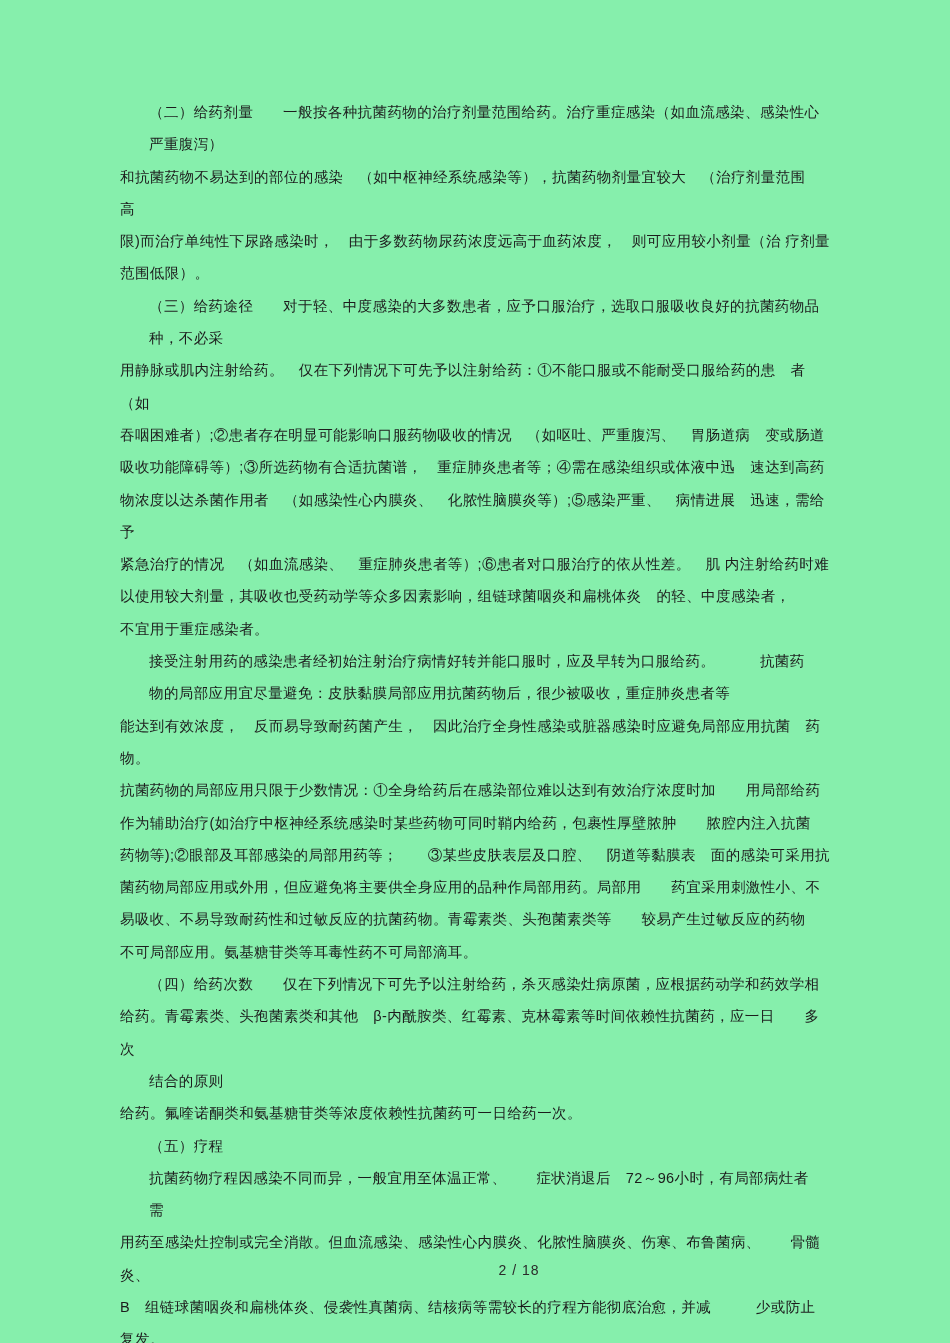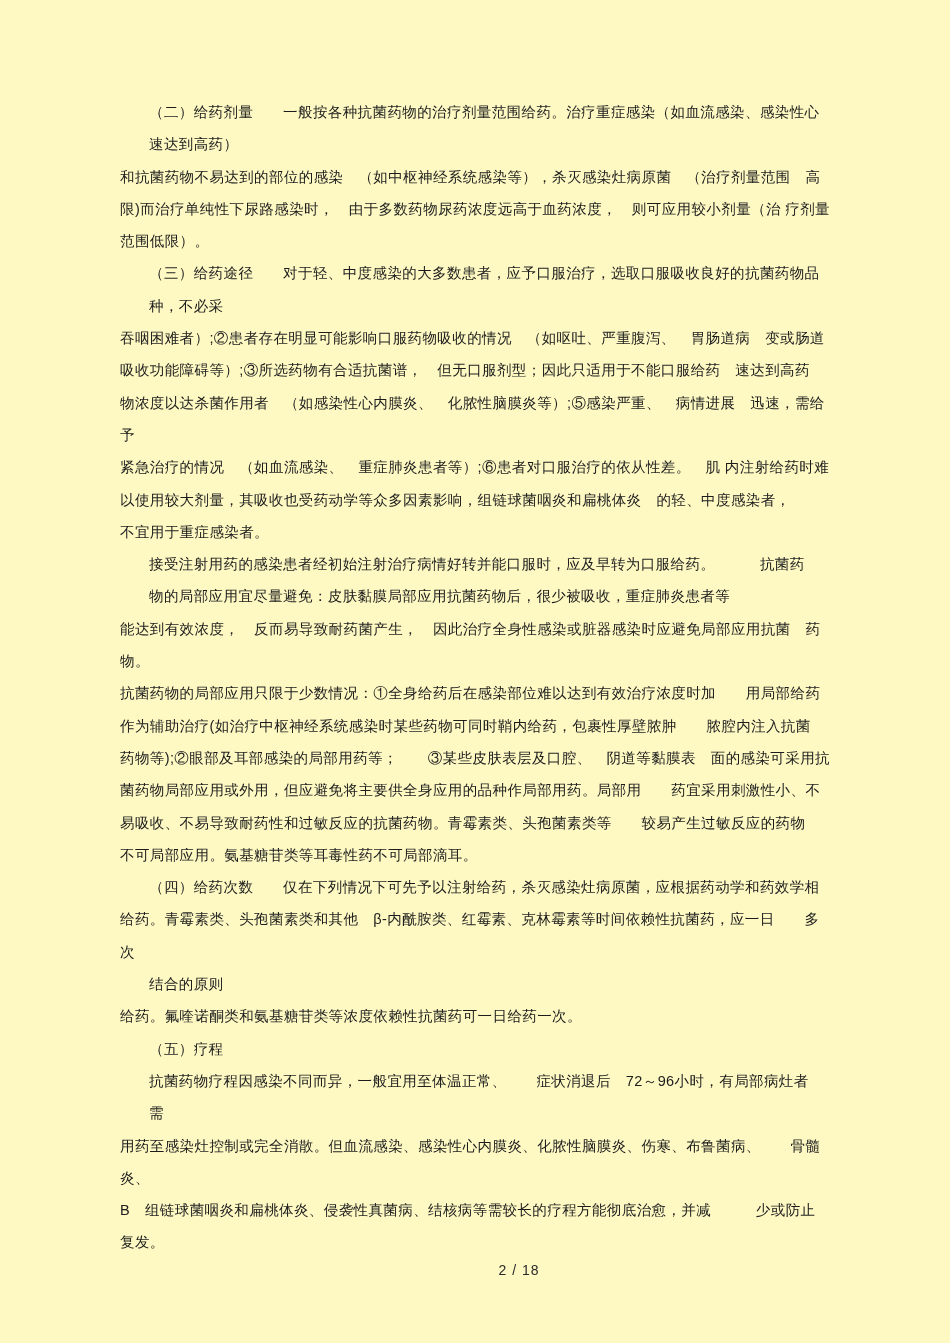--- a/index.html
+++ b/index.html
@@ -11,21 +11,21 @@
     height: 1343px;
     background: #ffffff;
     font-family: "Liberation Sans", sans-serif;
     color: #1c1c1c;
     position: relative;
     overflow: hidden;
   }
   .page {
     position: absolute;
     inset: 0;
-    background: #fef9c3;
+    background: #86efac;
   }
   .doc {
     position: absolute;
     top: 96px;
     left: 120px;
     width: 714px;
     font-size: 14.5px;
     line-height: 32.3px;
     letter-spacing: 0.4px;
     color: #1c1c1c;
@@ -48,28 +48,29 @@
     color: #2a2a2a;
     padding-left: 44px;
   }
 </style>
 </head>
 <body>
 
 <div class="page">
   <div class="doc" id="doc-body">
       <div class="line indent">（二）给药剂量　　一般按各种抗菌药物的治疗剂量范围给药。治疗重症感染（如血流感染、感染性心</div>
-      <div class="line indent">速达到高药）</div>
-      <div class="line">和抗菌药物不易达到的部位的感染　（如中枢神经系统感染等），杀灭感染灶病原菌　（治疗剂量范围　高</div>
+      <div class="line indent">严重腹泻）</div>
+      <div class="line">和抗菌药物不易达到的部位的感染　（如中枢神经系统感染等），抗菌药物剂量宜较大　（治疗剂量范围　高</div>
       <div class="line">限)而治疗单纯性下尿路感染时，　由于多数药物尿药浓度远高于血药浓度，　则可应用较小剂量（治 疗剂量</div>
       <div class="line">范围低限）。</div>
       <div class="line indent">（三）给药途径　　对于轻、中度感染的大多数患者，应予口服治疗，选取口服吸收良好的抗菌药物品</div>
       <div class="line indent">种，不必采</div>
+      <div class="line">用静脉或肌内注射给药。　仅在下列情况下可先予以注射给药：①不能口服或不能耐受口服给药的患　者（如</div>
       <div class="line">吞咽困难者）;②患者存在明显可能影响口服药物吸收的情况　（如呕吐、严重腹泻、　胃肠道病　变或肠道</div>
-      <div class="line">吸收功能障碍等）;③所选药物有合适抗菌谱，　但无口服剂型；因此只适用于不能口服给药　速达到高药</div>
+      <div class="line">吸收功能障碍等）;③所选药物有合适抗菌谱，　重症肺炎患者等；④需在感染组织或体液中迅　速达到高药</div>
       <div class="line">物浓度以达杀菌作用者　（如感染性心内膜炎、　化脓性脑膜炎等）;⑤感染严重、　病情进展　迅速，需给予</div>
       <div class="line">紧急治疗的情况　（如血流感染、　重症肺炎患者等）;⑥患者对口服治疗的依从性差。　肌 内注射给药时难</div>
       <div class="line">以使用较大剂量，其吸收也受药动学等众多因素影响，组链球菌咽炎和扁桃体炎　的轻、中度感染者，</div>
       <div class="line">不宜用于重症感染者。</div>
       <div class="line indent">接受注射用药的感染患者经初始注射治疗病情好转并能口服时，应及早转为口服给药。　　　抗菌药</div>
       <div class="line indent">物的局部应用宜尽量避免：皮肤黏膜局部应用抗菌药物后，很少被吸收，重症肺炎患者等</div>
       <div class="line">能达到有效浓度，　反而易导致耐药菌产生，　因此治疗全身性感染或脏器感染时应避免局部应用抗菌　药物。</div>
       <div class="line">抗菌药物的局部应用只限于少数情况：①全身给药后在感染部位难以达到有效治疗浓度时加　　用局部给药</div>
       <div class="line">作为辅助治疗(如治疗中枢神经系统感染时某些药物可同时鞘内给药，包裹性厚壁脓肿　　脓腔内注入抗菌</div>
       <div class="line">药物等);②眼部及耳部感染的局部用药等；　　③某些皮肤表层及口腔、　阴道等黏膜表　面的感染可采用抗</div>

